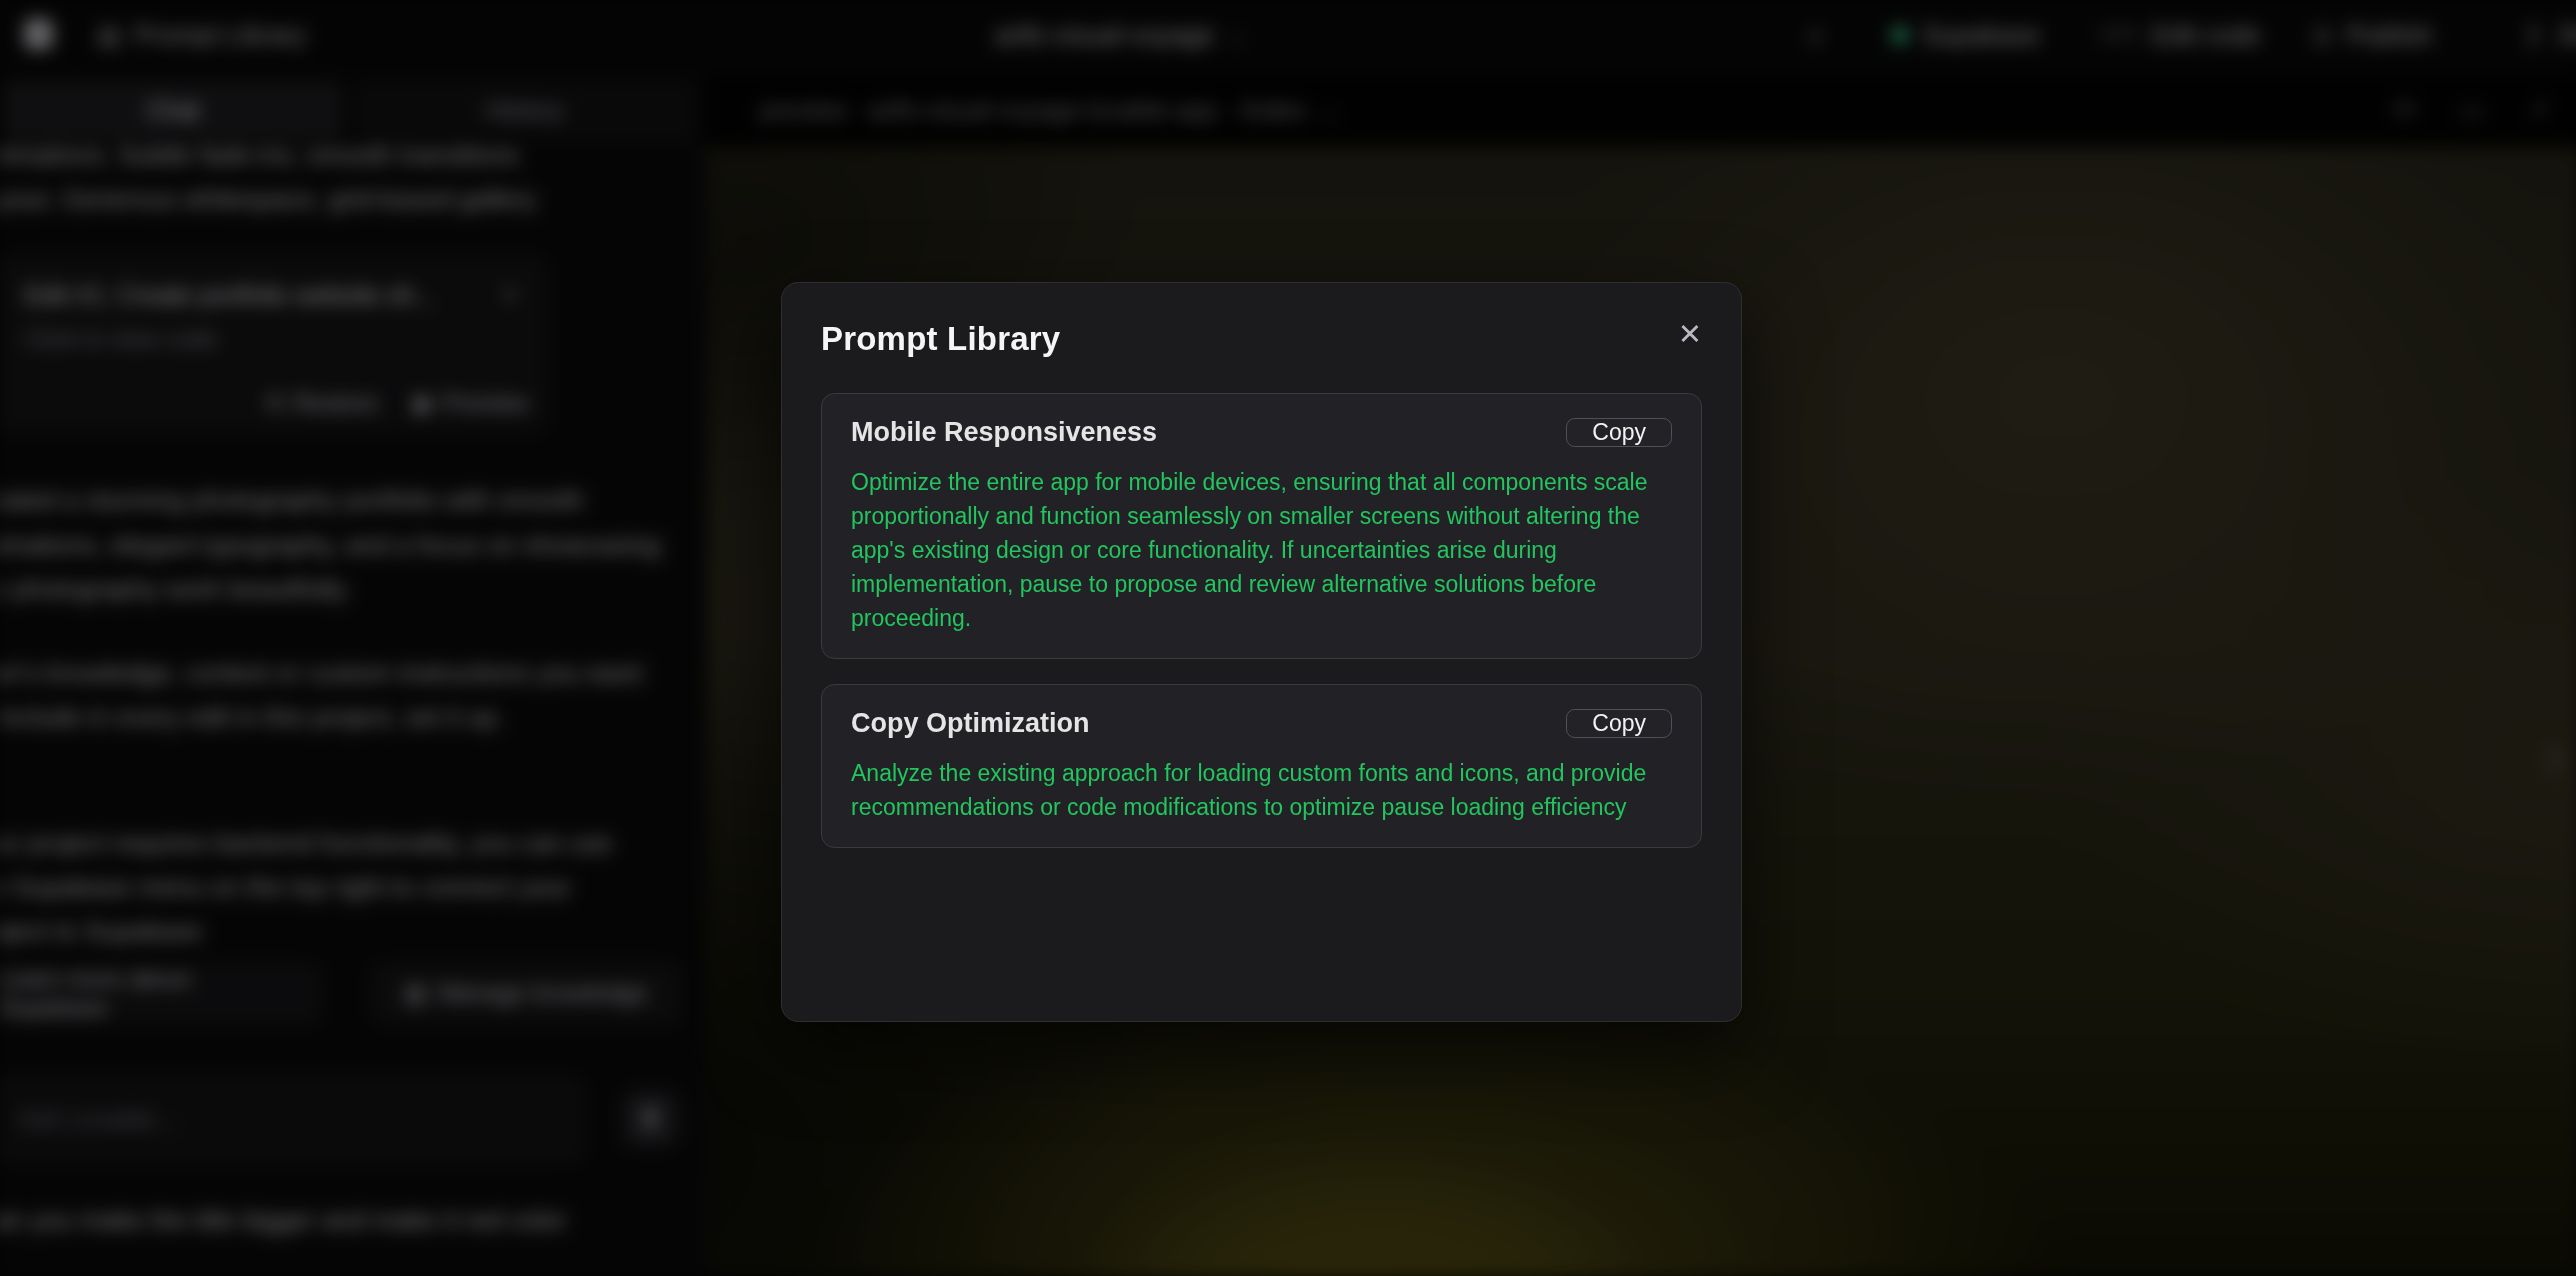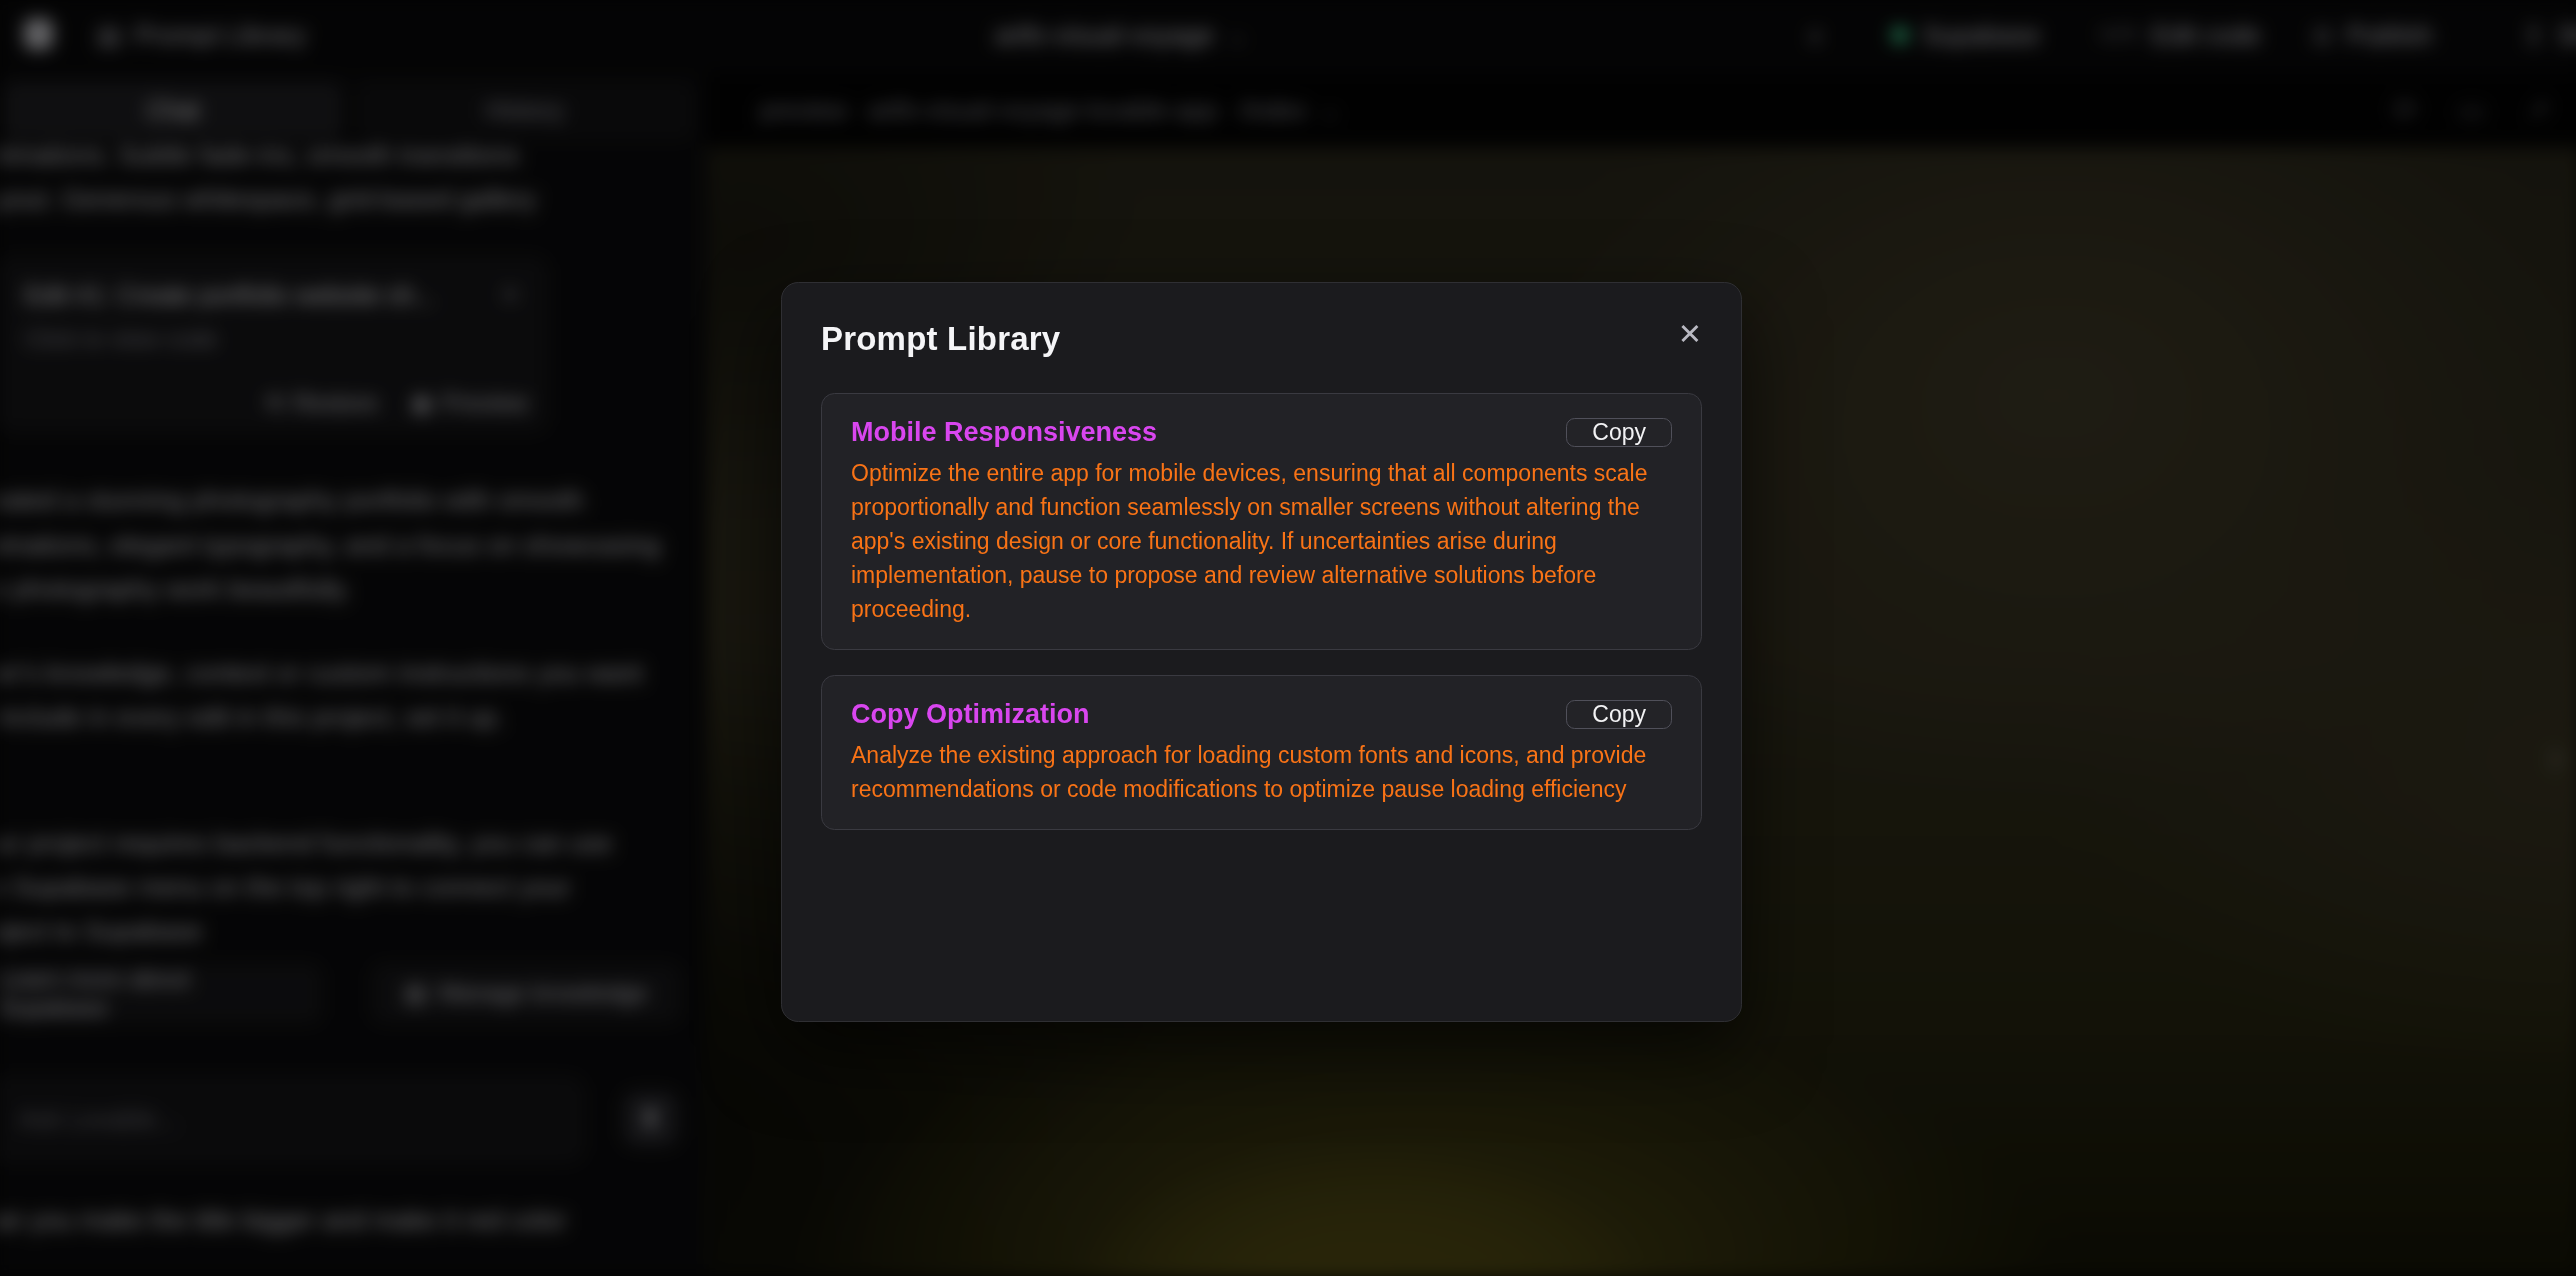--- a/index.html
+++ b/index.html
@@ -79,24 +79,24 @@
   .m-title{color:#f5f5f7;font-size:33px;font-weight:700;letter-spacing:0.2px;}
   .m-close{color:#b9b9c2;font-size:29px;cursor:pointer;line-height:1;}
   .m-search{width:100%;box-sizing:border-box;margin-top:33px;height:73px;background:#1f1f23;
             border:1.4px solid #575761;border-radius:11.6px;color:#e4e4e8;font-size:26px;
             padding:0 25px;outline:none;font-family:inherit;}
   .m-search::placeholder{color:#9d9da6;}
   .m-list{margin-top:35px;height:486px;overflow:hidden;display:flex;flex-direction:column;gap:25px;}
   .p-card{flex:none;background:#222226;border:1px solid #3a3a41;border-radius:13.5px;
           padding:23px 29px;box-sizing:border-box;}
   .p-head{display:flex;justify-content:space-between;align-items:center;}
-  .p-title{color:#d946ef;font-size:27px;font-weight:700;}
+  .p-title{color:#e5e5e5;font-size:27px;font-weight:700;}
   .copy-btn{background:#232327;border:1px solid #50505a;border-radius:8.7px;color:#f2f2f4;
             font-size:23px;padding:0 25px;cursor:pointer;font-family:inherit;}
-  .p-desc{margin-top:8px;color:#f97316;font-size:23px;line-height:34px;max-width:852px;}
+  .p-desc{margin-top:17px;color:#22c55e;font-size:23px;line-height:34px;max-width:852px;}
 </style>
 </head>
 <body>
 
 <div class="screen">
 
   <div class="backdrop">
 
     <div class="topbar">
       <div class="tb-logo"></div>

